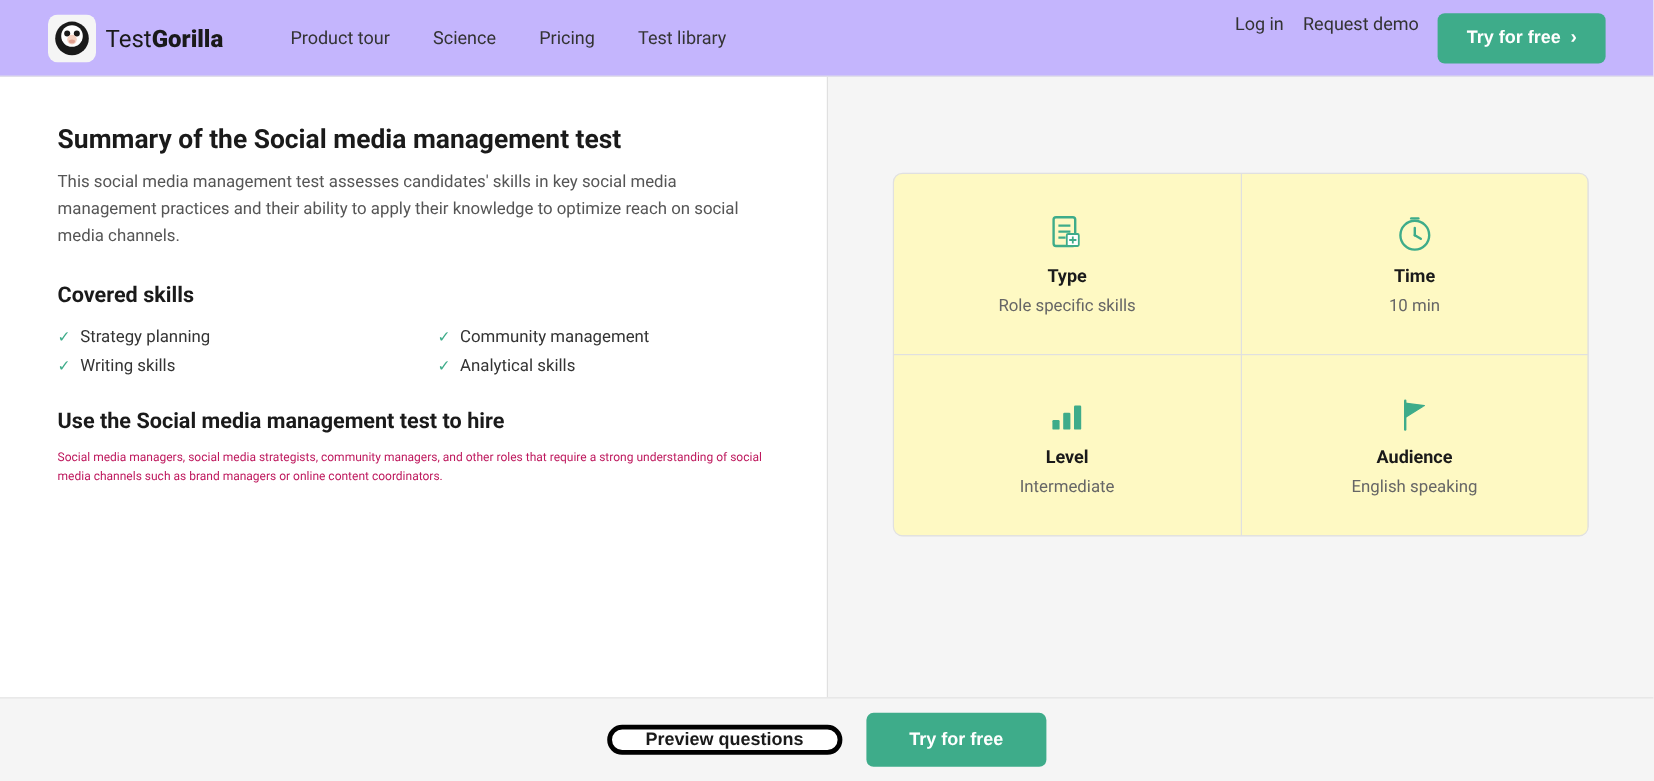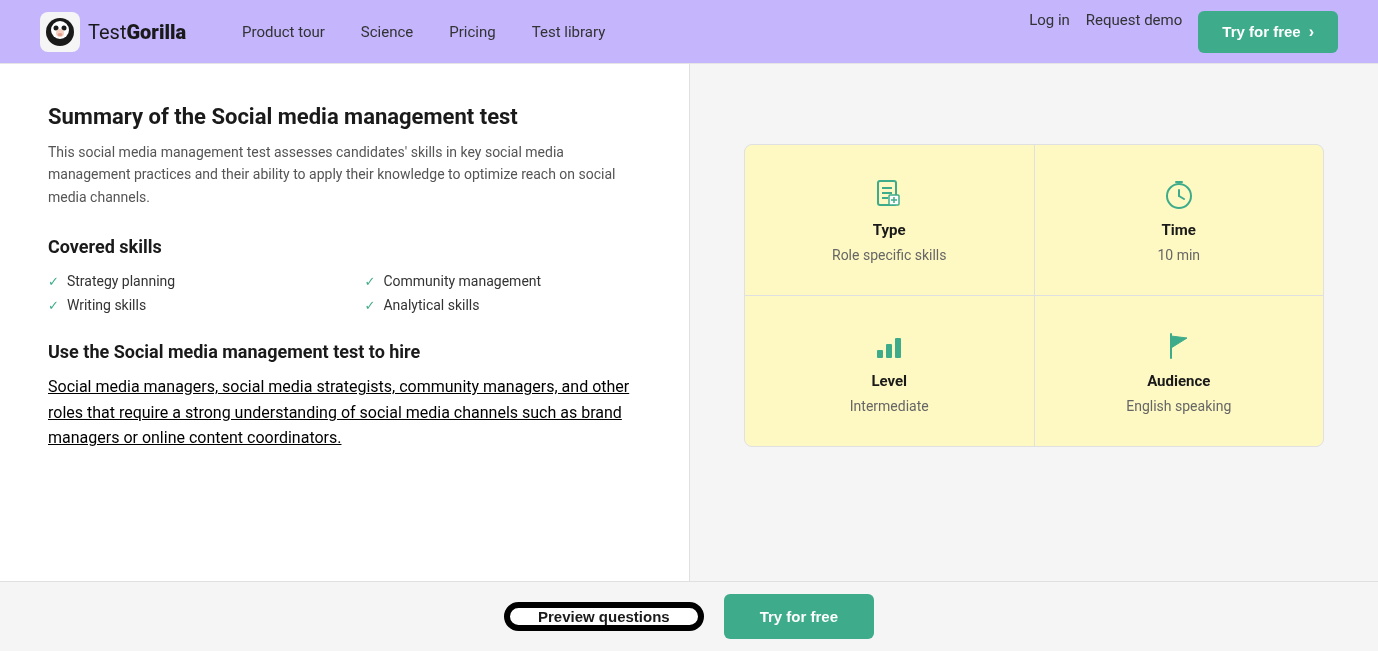--- a/index.html
+++ b/index.html
@@ -121,24 +121,23 @@
       color: #3eac8a;
       font-size: 13px;
     }
     .use-title {
       font-size: 18px;
       font-weight: 700;
       color: #1a1a1a;
       margin-bottom: 12px;
     }
     .use-desc {
-      font-size: 16px;
-      color: #000000;
+      font-size: 10px;
+      color: #be185d;
       line-height: 1.6;
-      text-decoration: underline;
     }
 
     
     .right-panel {
       flex: 1;
       background: #f5f5f5;
       display: flex;
       align-items: flex-start;
       justify-content: center;
       padding: 80px 40px 40px;
@@ -184,21 +183,21 @@
       border-top: 1px solid #e0e0e0;
       height: 70px;
       display: flex;
       align-items: center;
       justify-content: center;
       gap: 20px;
     }
     .btn-preview {
       background: #fff;
       color: #1a1a1a;
-      border: 6px solid #000000;
+      border: 4px solid #000000;
       border-radius: 17px;
       padding: 0 28px;
       font-size: 15px;
       font-weight: 600;
       cursor: pointer;
     }
     .btn-try-free-bottom {
       background: #3eac8a;
       color: #fff;
       border: none;

